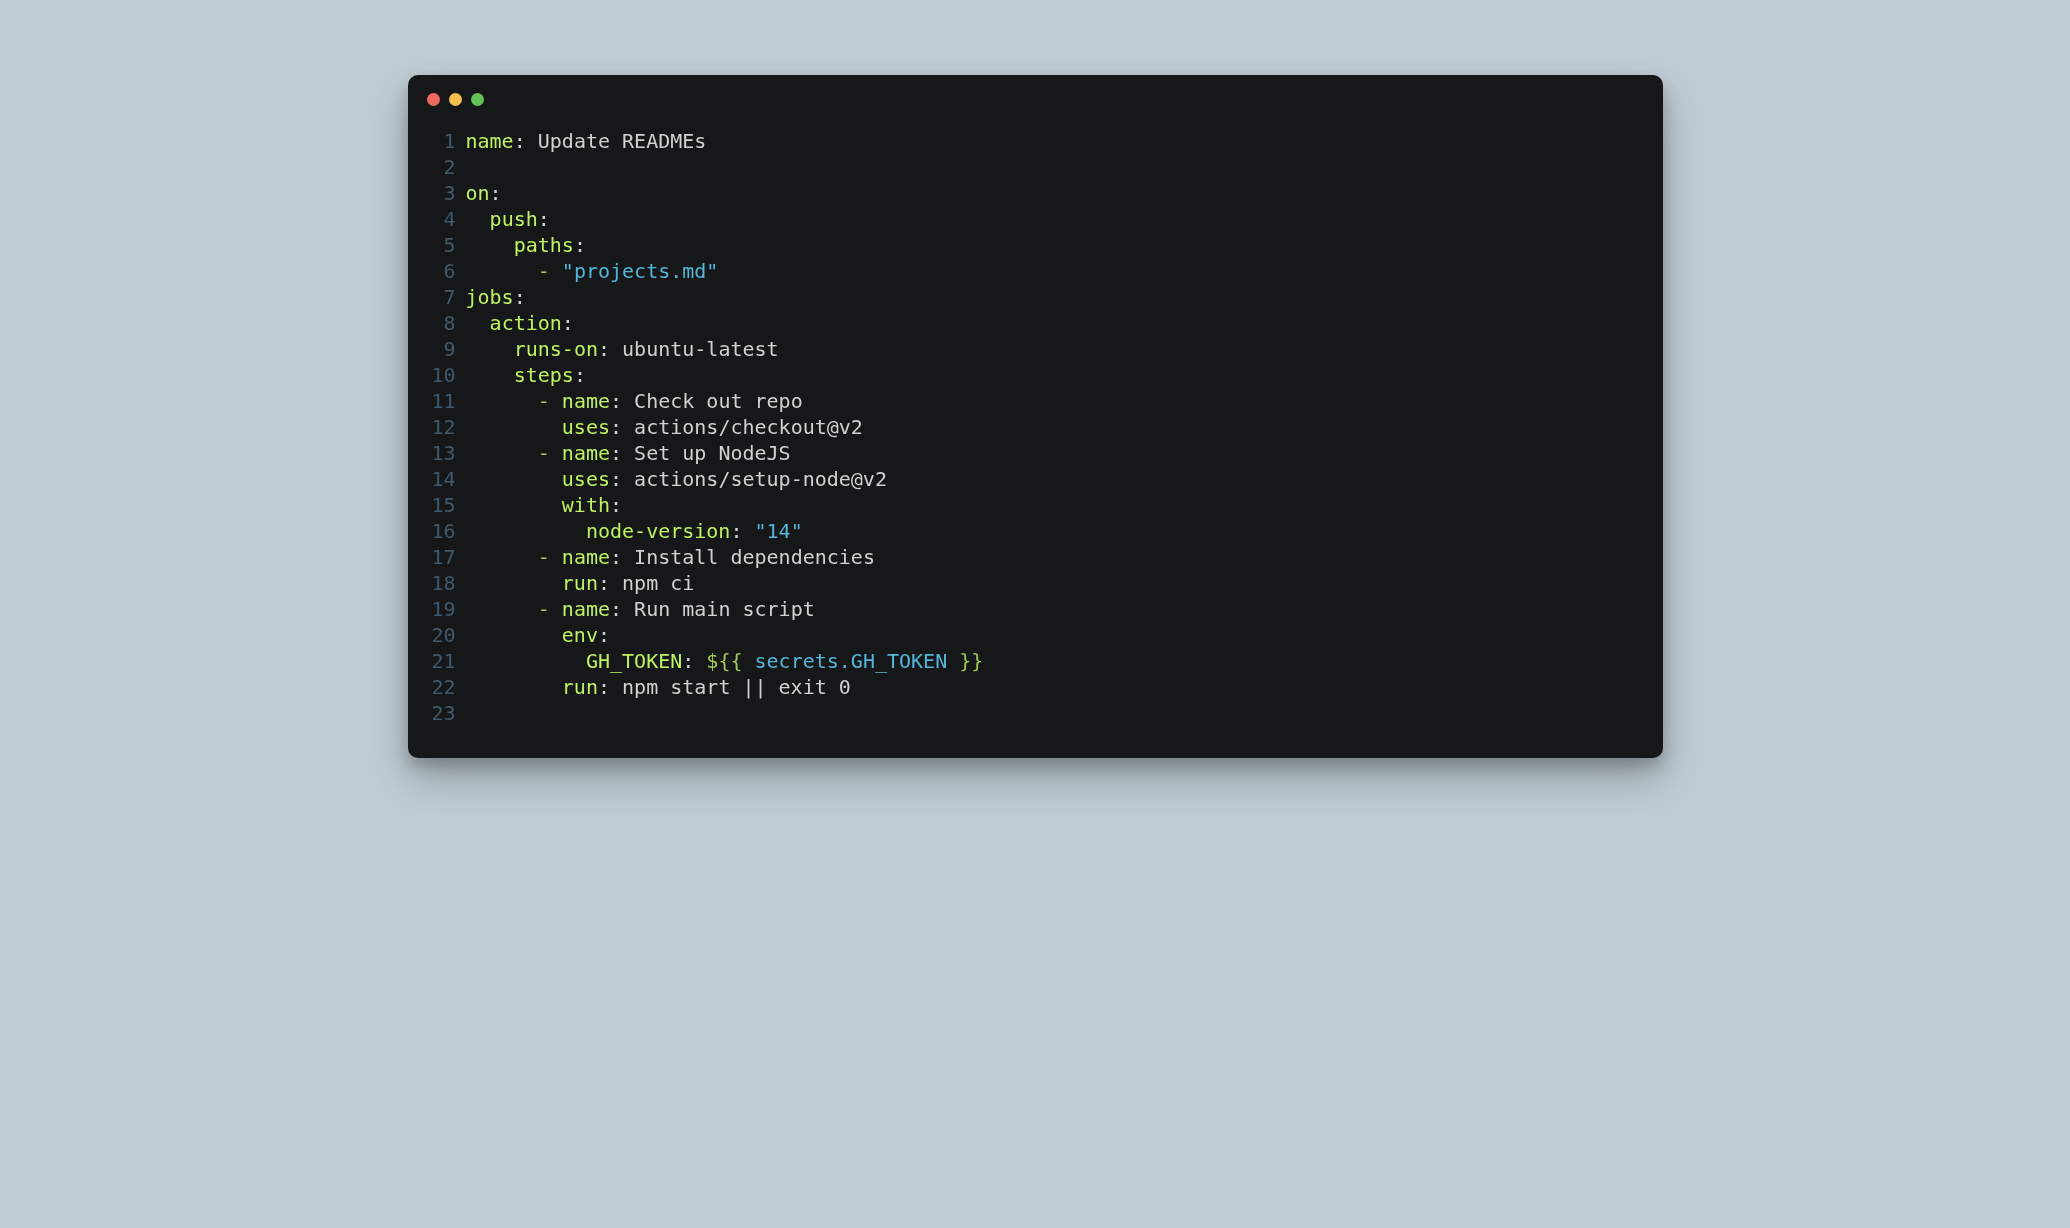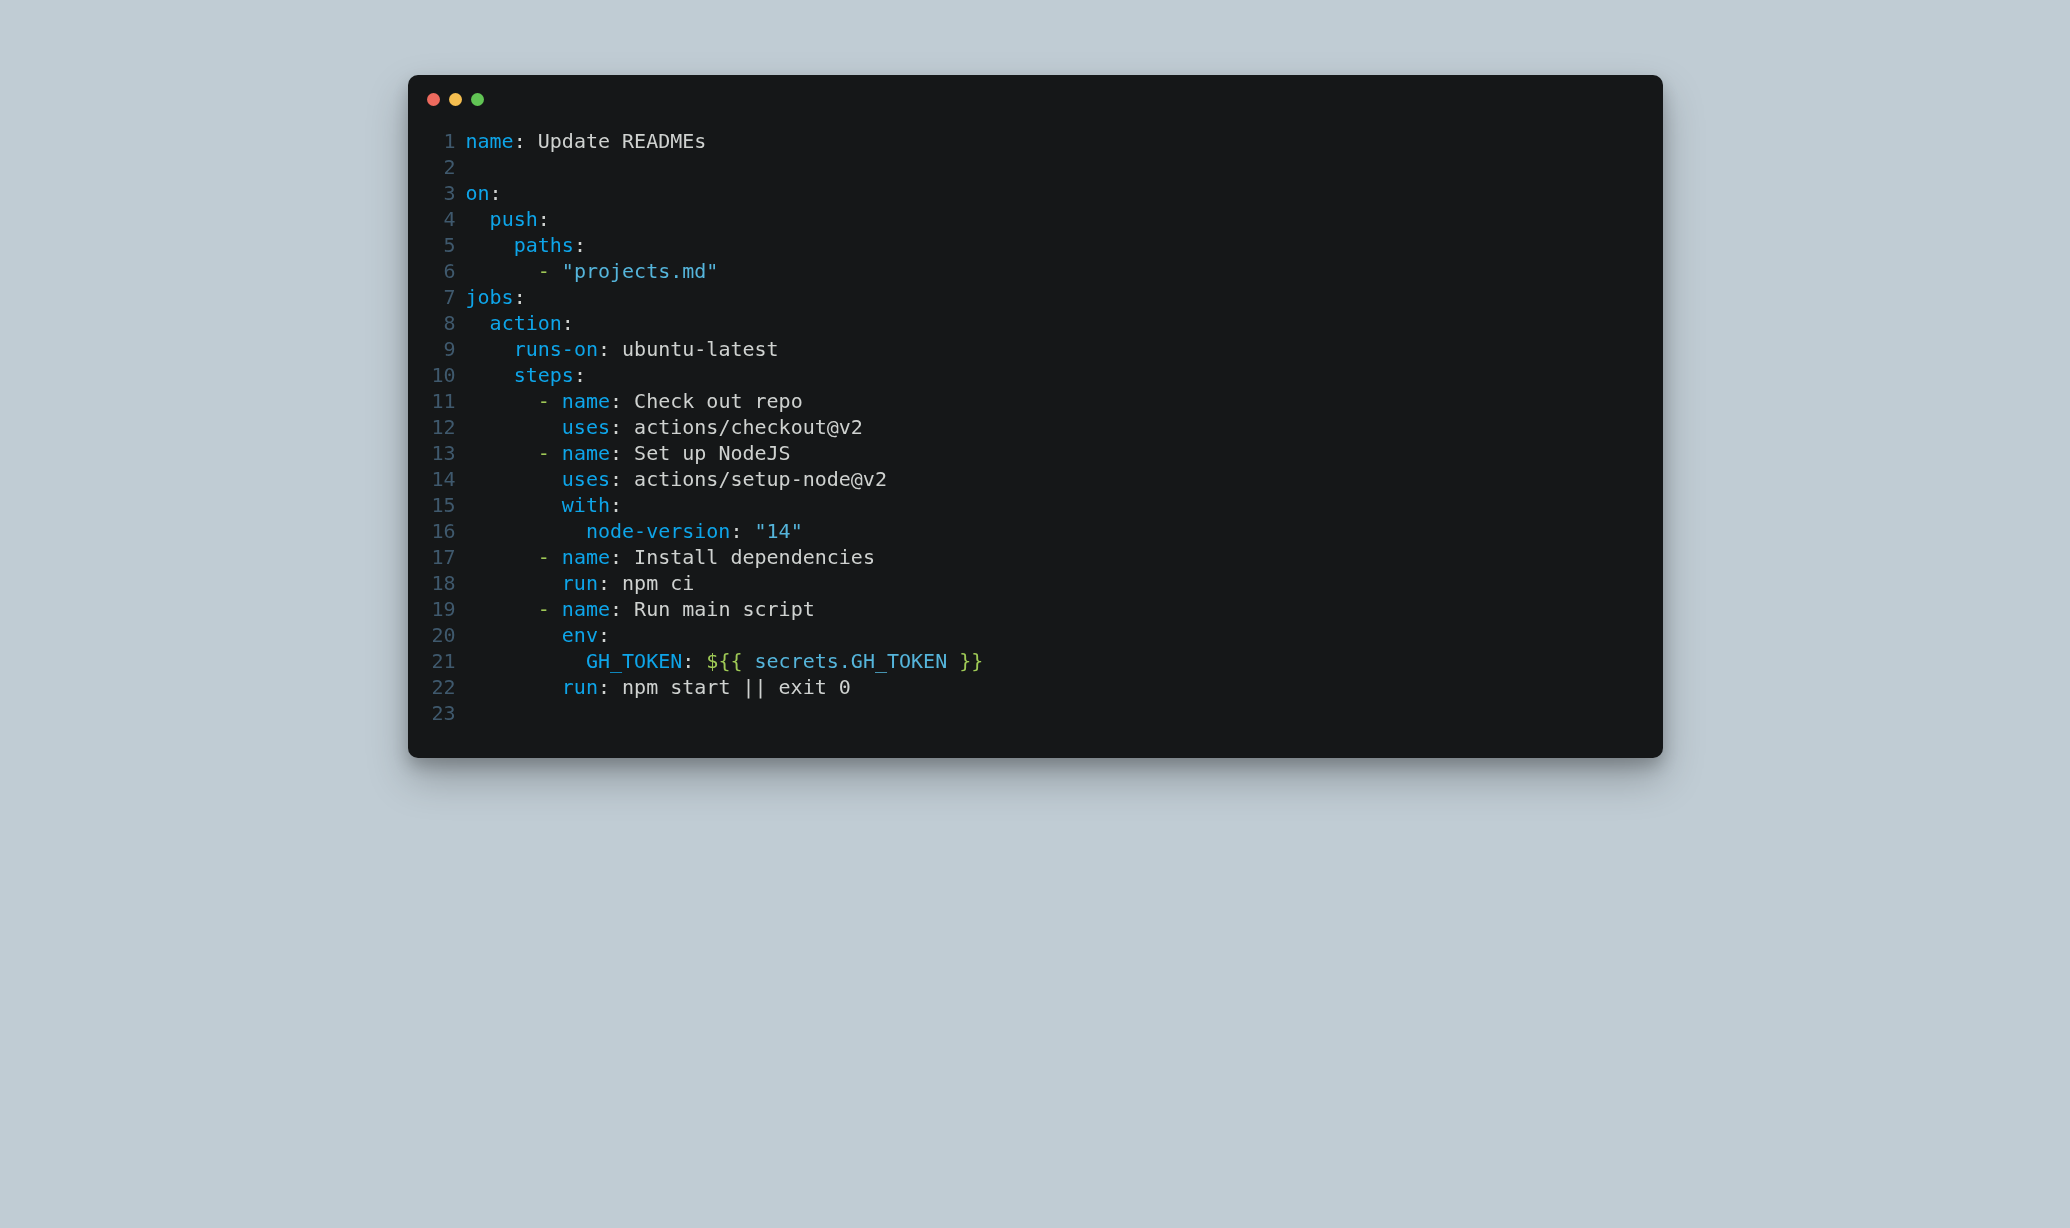--- a/index.html
+++ b/index.html
@@ -36,21 +36,21 @@
   }
   .line { display: flex; }
   .gutter {
     color: #3f596d;
     text-align: right;
     width: 58px;
     padding-right: 10px;
     user-select: none;
     flex-shrink: 0;
   }
-  .key { color: #0ea5e9; }
+  .key { color: #bef264; }
   .val { color: #cfd2d0; }
   .str { color: #55b5db; }
   .dash { color: #9fca56; }
   .punct { color: #9fca56; }
 </style>
 </head>
 <body>
 
 <div class="window">
   <div class="titlebar">

